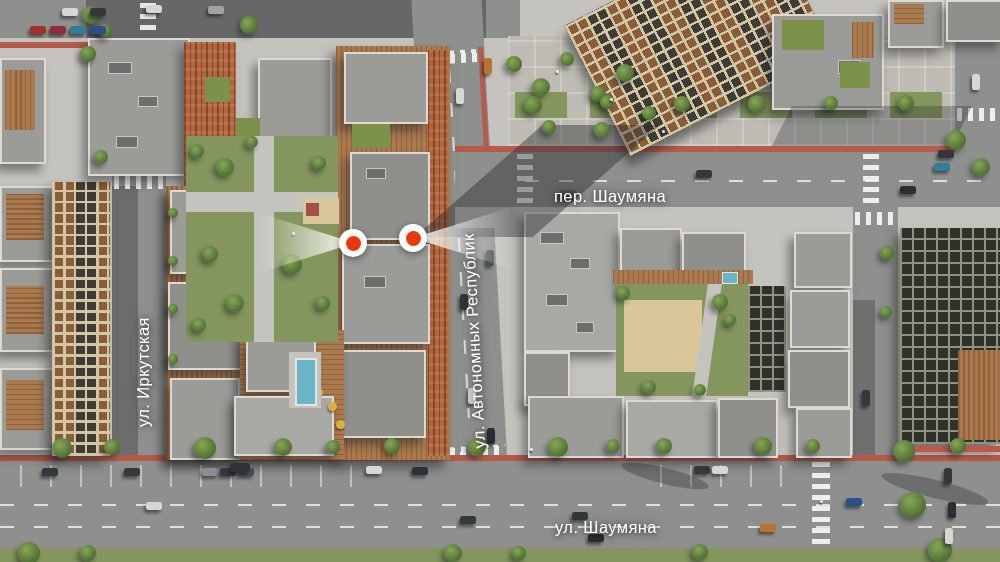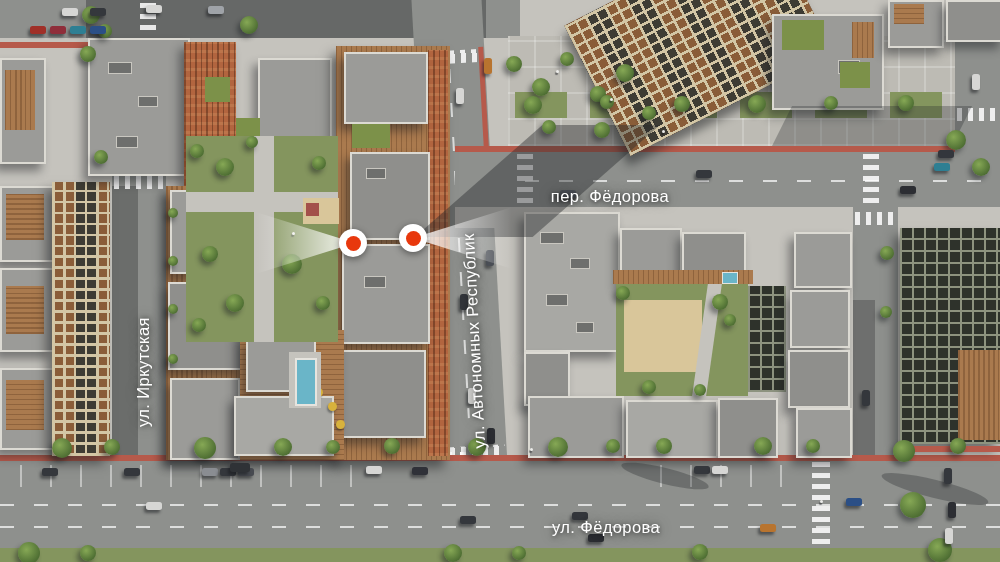--- a/index.html
+++ b/index.html
@@ -344,16 +344,16 @@
               clip-path:polygon(0 50%,100% 0,100% 100%);"></div>
   <div class="marker" style="left:339px;top:229px;">
     <div class="dot" style="background:#e8380d;"></div>
   </div>
   <div class="marker" style="left:399px;top:224px;">
     <div class="dot" style="background:#e8380d;"></div>
   </div>
 
   <div class="street-label" style="left:143px;top:372px;transform:translate(-50%,-50%) rotate(-90deg);">ул. Иркутская</div>
   <div class="street-label" style="left:474px;top:341px;transform:translate(-50%,-50%) rotate(-93deg);">ул. Автономных Республик</div>
-  <div class="street-label" style="left:610px;top:196px;transform:translate(-50%,-50%);">пер. Фёдорова</div>
-  <div class="street-label" style="left:606px;top:527px;transform:translate(-50%,-50%);">ул. Фёдорова</div>
+  <div class="street-label" style="left:610px;top:196px;transform:translate(-50%,-50%);">пер. Шаумяна</div>
+  <div class="street-label" style="left:606px;top:527px;transform:translate(-50%,-50%);">ул. Шаумяна</div>
 
 </div>
 
 </body></html>

